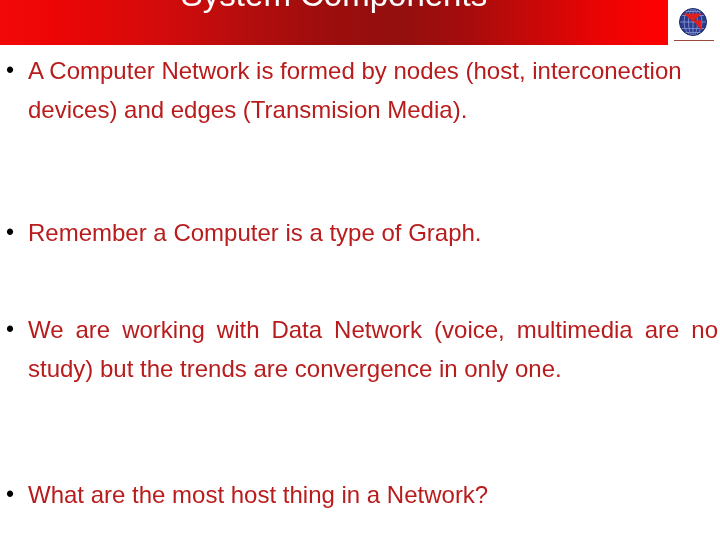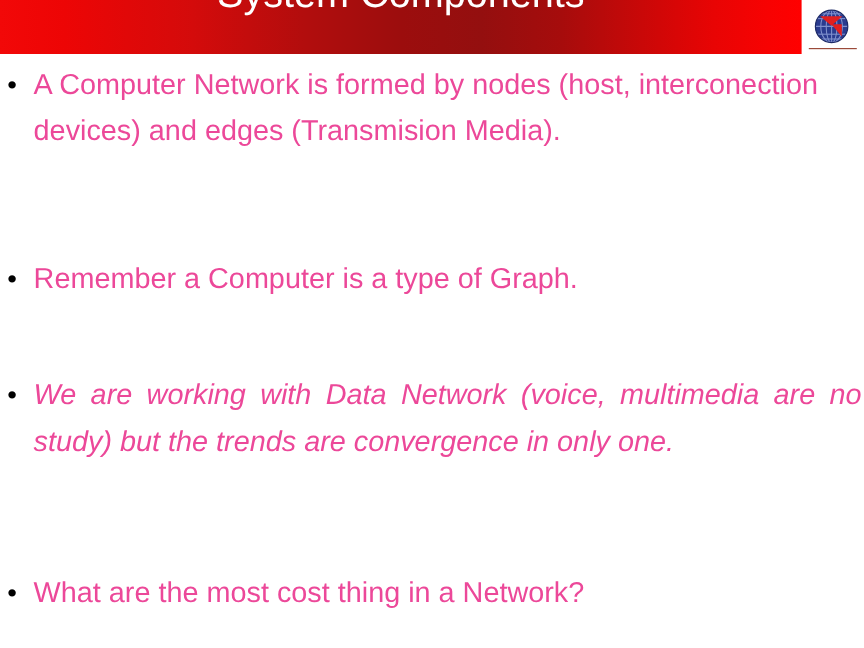--- a/index.html
+++ b/index.html
@@ -114,37 +114,37 @@
     line-height: 39px;
     text-align: left;
     color: #000000;
   }
 
   .bullet-row .btext {
     display: block;
     margin-left: 22px;
     font-size: 24px;
     line-height: 39px;
-    color: #ec4899;
+    color: #b91c1c;
     font-family: "Liberation Sans", sans-serif;
     letter-spacing: 0px;
   }
 
   .justify .btext {
     text-align: justify;
     text-align-last: left;
   }
 
   #bullet-0 { top: 4px;  }
   #bullet-1 { top: 166px; }
   #bullet-2 { top: 263px; }
   #bullet-3 { top: 428px; }
 
   #bullet-0 .btext { width: 692px; }
-  #bullet-2 .btext { width: 690px; font-style: italic; }
+  #bullet-2 .btext { width: 690px; }
 </style>
 </head>
 <body>
 
 <div id="slide">
 
   <div id="title-banner">
     <div id="title-text">System Components</div>
   </div>
 
@@ -189,17 +189,17 @@
       <span class="btext">Remember a Computer is a type of Graph.</span>
     </div>
 
     <div class="bullet-row justify" id="bullet-2">
       <span class="marker">•</span>
       <span class="btext">We are working with Data Network (voice, multimedia are no study) but the trends are convergence in only one.</span>
     </div>
 
     <div class="bullet-row" id="bullet-3">
       <span class="marker">•</span>
-      <span class="btext">What are the most cost thing in a Network?</span>
+      <span class="btext">What are the most host thing in a Network?</span>
     </div>
 
   </div>
 </div>
 
 </body></html>

